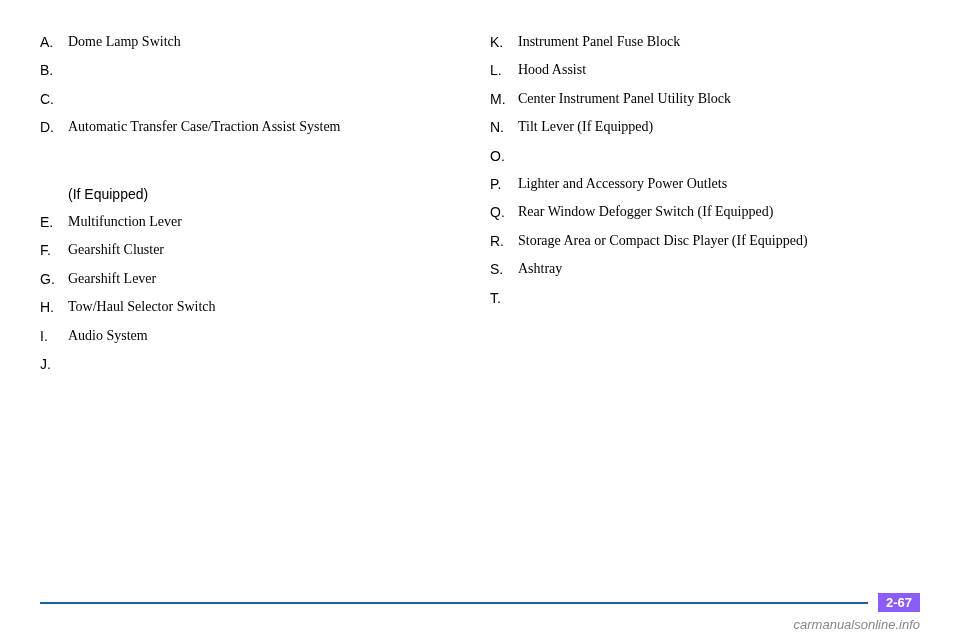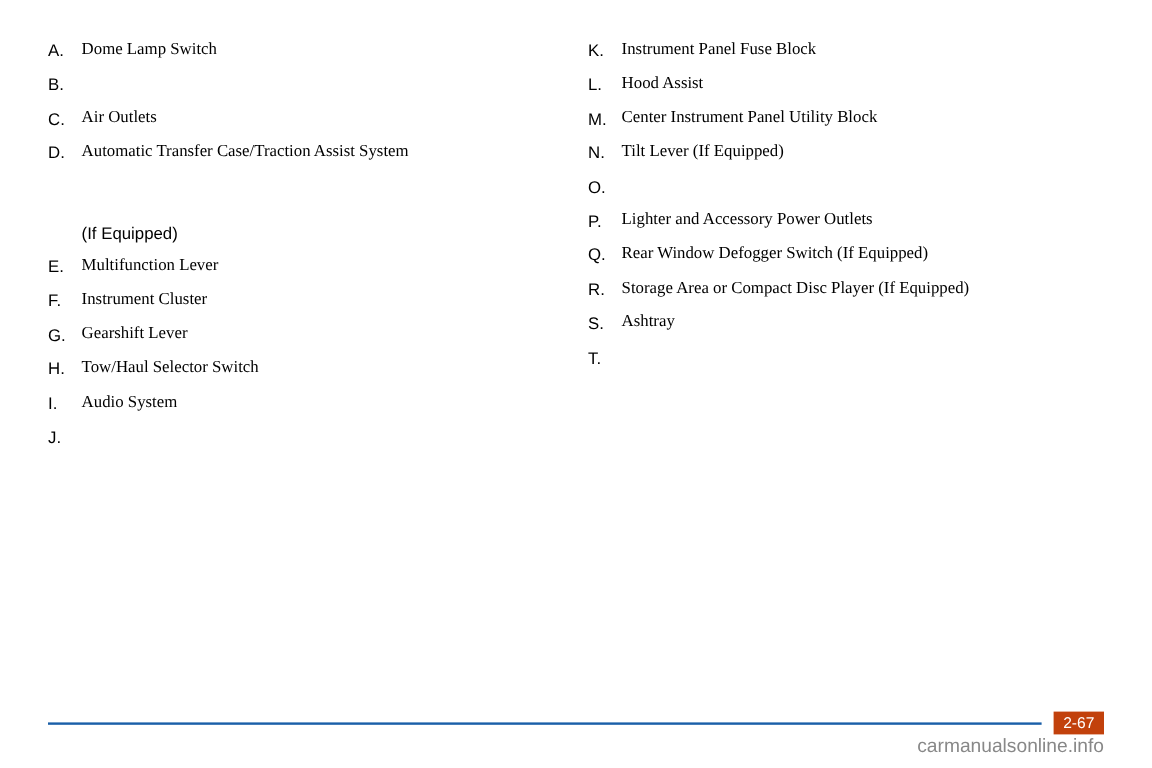--- a/index.html
+++ b/index.html
@@ -78,68 +78,68 @@
     }
 
     .blue-line {
       flex: 1;
       height: 2px;
       background: #1a5fa8;
       margin-right: 10px;
     }
 
     .page-badge {
-      background: #c2410c;
+      background: #8b5cf6;
       color: #ffffff;
       padding: 2px 8px;
       font-size: 13px;
-      font-weight: normal;
+      font-weight: bold;
       white-space: nowrap;
     }
 
     
     .watermark {
       position: absolute;
       bottom: 8px;
       right: 40px;
-      font-size: 16px;
+      font-size: 13px;
       color: #888;
+      font-style: italic;
     }
   </style>
 </head>
 <body>
 
 <div class="page-container">
   <div class="content-area">
     <div class="column" id="left-col">
     <div class="list-item">
           <span class="item-label">A.</span>
           <span class="item-text">Dome Lamp Switch</span>
         </div>
         <div class="list-item">
           <span class="item-label">B.</span>
         </div>
         <div class="list-item">
           <span class="item-label">C.</span>
-          <span class="item-text">Air Outlets</span>
         </div>
         <div class="list-item">
           <span class="item-label">D.</span>
           <span class="item-text">Automatic Transfer Case/Traction Assist System</span>
         </div>
         <div class="list-item">
           <span class="sub-text">(If Equipped)</span>
         </div>
         <div class="list-item">
           <span class="item-label">E.</span>
           <span class="item-text">Multifunction Lever</span>
         </div>
         <div class="list-item">
           <span class="item-label">F.</span>
-          <span class="item-text">Instrument Cluster</span>
+          <span class="item-text">Gearshift Cluster</span>
         </div>
         <div class="list-item">
           <span class="item-label">G.</span>
           <span class="item-text">Gearshift Lever</span>
         </div>
         <div class="list-item">
           <span class="item-label">H.</span>
           <span class="item-text">Tow/Haul Selector Switch</span>
         </div>
         <div class="list-item">

